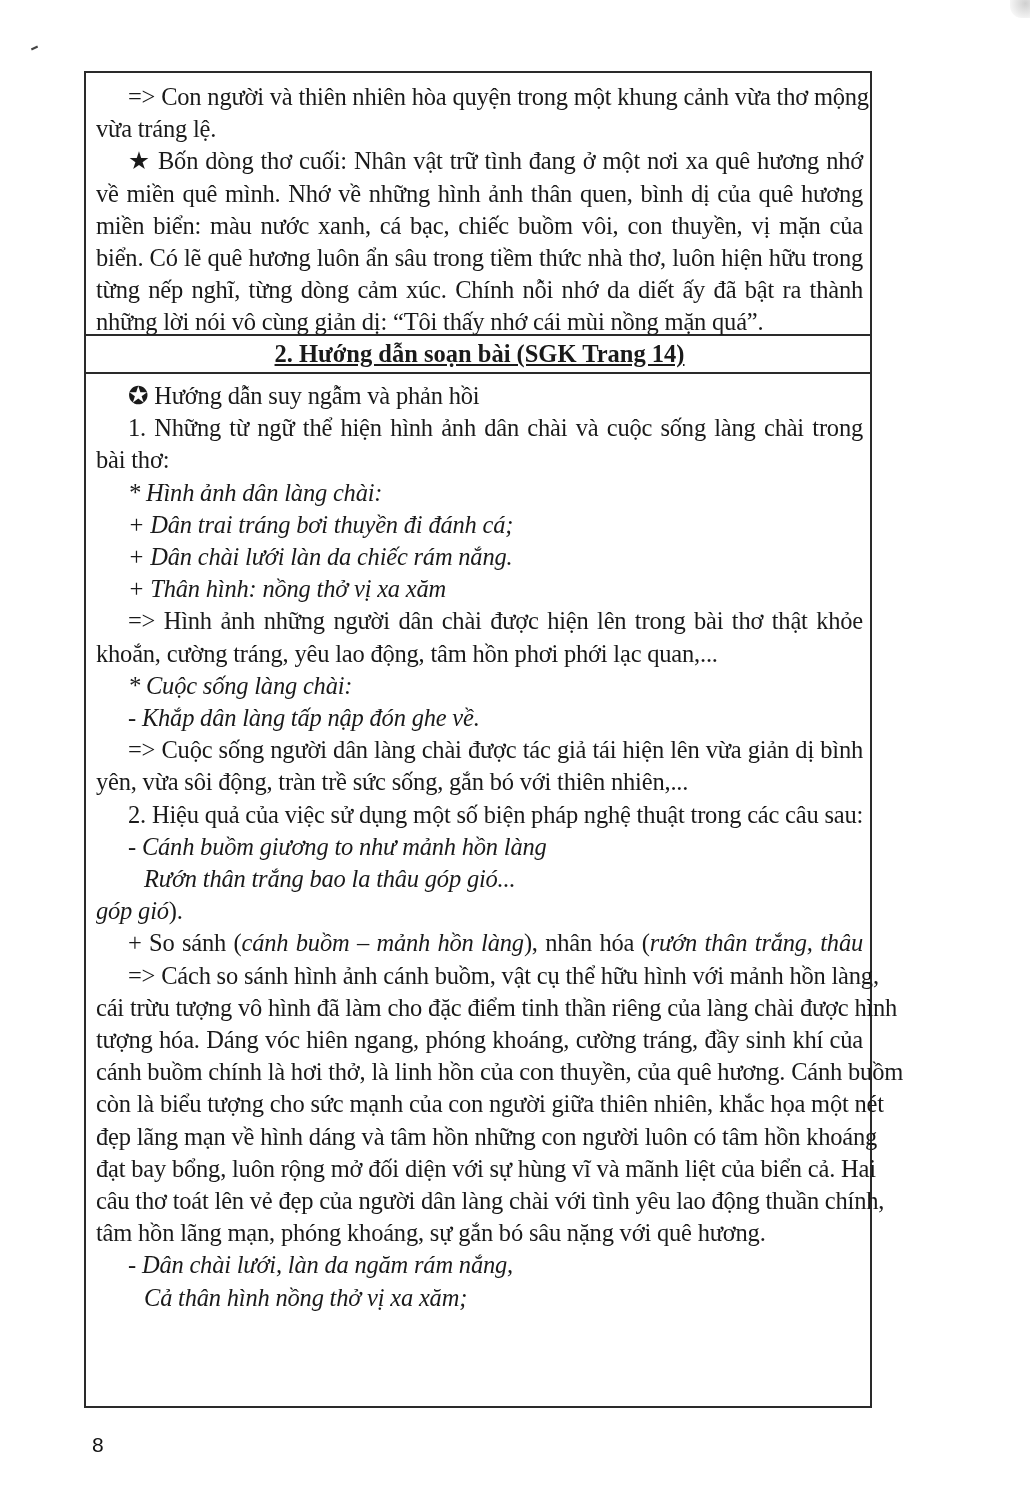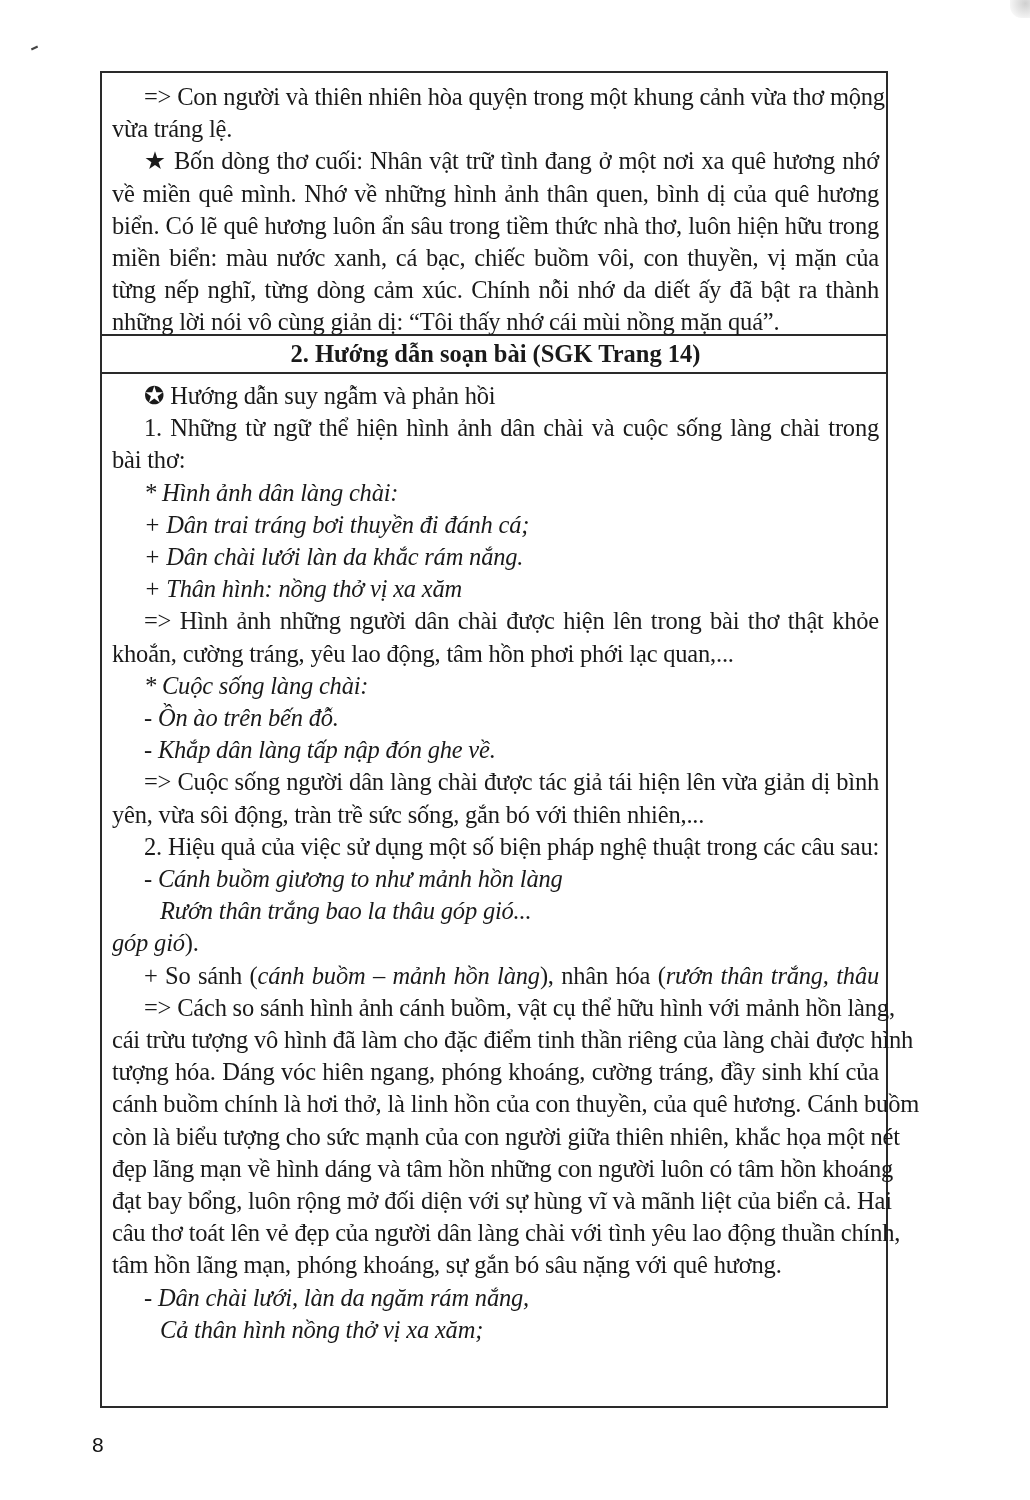--- a/index.html
+++ b/index.html
@@ -28,21 +28,21 @@
       position: absolute;
       left: 1010px;
       top: 0px;
       width: 22px;
       height: 18px;
       border-radius: 0 0 0 12px;
       background: radial-gradient(circle at 70% 20%, #cfcfcf, #f4f4f4 70%, rgba(255,255,255,0));
     }
     .frame {
       position: absolute;
-      left: 100px;
+      left: 84px;
       top: 71px;
       width: 788px;
       height: 1337px;
       border: 2px solid #2a2a2a;
       box-sizing: border-box;
     }
     .cell {
       position: absolute;
       left: 0;
       right: 0;
@@ -78,20 +78,21 @@
     .indent { padding-left: 32px; }
     .indent2 { padding-left: 48px; font-family: Liberation Serif, serif; }
     .bold { font-weight: normal; }
     .ital { font-style: italic; }
     .cell-top .content { padding-top: 8px; }
     .cell-main .content { padding-top: 6px; }
     .heading-text {
       font-size: 24.5px;
       font-weight: bold;
       line-height: 36px;
+      text-decoration: underline;
     }
     .page-number {
       position: absolute;
       left: 92px;
       top: 1433px;
       font-family: "Liberation Sans", "DejaVu Sans", sans-serif;
       font-size: 21px;
       color: #111;
     }
   </style>
@@ -102,44 +103,43 @@
 <div class="corner-smudge"></div>
 
 <div class="frame">
 
   <div class="cell cell-top">
     <div class="content">
       <div class="line indent">=&gt; Con người và thiên nhiên hòa quyện trong một khung cảnh vừa thơ mộng</div>
       <div class="line last">vừa tráng lệ.</div>
       <div class="line indent"><span>★</span> <span class="bold">Bốn dòng thơ cuối:</span><span> Nhân vật trữ tình đang ở một nơi xa quê hương nhớ</span></div>
       <div class="line">về miền quê mình. Nhớ về những hình ảnh thân quen, bình dị của quê hương</div>
+      <div class="line">miền biển: màu nước xanh, cá bạc, chiếc buồm vôi, con thuyền, vị mặn của</div>
       <div class="line">biển. Có lẽ quê hương luôn ẩn sâu trong tiềm thức nhà thơ, luôn hiện hữu trong</div>
-      <div class="line">miền biển: màu nước xanh, cá bạc, chiếc buồm vôi, con thuyền, vị mặn của</div>
       <div class="line">từng nếp nghĩ, từng dòng cảm xúc. Chính nỗi nhớ da diết ấy đã bật ra thành</div>
       <div class="line last">những lời nói vô cùng giản dị: “Tôi thấy nhớ cái mùi nồng mặn quá”.</div>
     </div>
   </div>
 
   <div class="cell cell-heading">
     <div class="heading-text">2. Hướng dẫn soạn bài (SGK Trang 14)</div>
   </div>
 
   <div class="cell cell-main">
     <div class="content">
       <div class="line indent bold last"><span>✪</span> <span>Hướng dẫn suy ngẫm và phản hồi</span></div>
       <div class="line indent bold">1. Những từ ngữ thể hiện hình ảnh dân chài và cuộc sống làng chài trong</div>
       <div class="line bold last">bài thơ:</div>
       <div class="line indent bold ital last">* Hình ảnh dân làng chài:</div>
       <div class="line indent ital last">+ Dân trai tráng bơi thuyền đi đánh cá;</div>
-      <div class="line indent ital last">+ Dân chài lưới làn da khắc rám nắng.</div>
+      <div class="line indent ital last">+ Dân chài lưới làn da chiếc rám nắng.</div>
       <div class="line indent ital last">+ Thân hình: nồng thở vị xa xăm</div>
       <div class="line indent">=&gt; Hình ảnh những người dân chài được hiện lên trong bài thơ thật khỏe</div>
       <div class="line last">khoắn, cường tráng, yêu lao động, tâm hồn phơi phới lạc quan,...</div>
       <div class="line indent bold ital last">* Cuộc sống làng chài:</div>
-      <div class="line indent ital last">- Ồn ào trên bến đỗ.</div>
       <div class="line indent ital last">- Khắp dân làng tấp nập đón ghe về.</div>
       <div class="line indent">=&gt; Cuộc sống người dân làng chài được tác giả tái hiện lên vừa giản dị bình</div>
       <div class="line last">yên, vừa sôi động, tràn trề sức sống, gắn bó với thiên nhiên,...</div>
       <div class="line indent bold">2. Hiệu quả của việc sử dụng một số biện pháp nghệ thuật trong các câu sau:</div>
       <div class="line indent ital last">- Cánh buồm giương to như mảnh hồn làng</div>
       <div class="line indent2 ital last">Rướn thân trắng bao la thâu góp gió...</div>
       <div class="line last"><span class="ital">góp gió</span><span>).</span></div>
       <div class="line indent"><span>+ So sánh (</span><span class="ital">cánh buồm – mảnh hồn làng</span><span>), nhân hóa (</span><span class="ital">rướn thân trắng, thâu</span></div>
       <div class="line indent">=&gt; Cách so sánh hình ảnh cánh buồm, vật cụ thể hữu hình với mảnh hồn làng,</div>
       <div class="line">cái trừu tượng vô hình đã làm cho đặc điểm tinh thần riêng của làng chài được hình</div>

